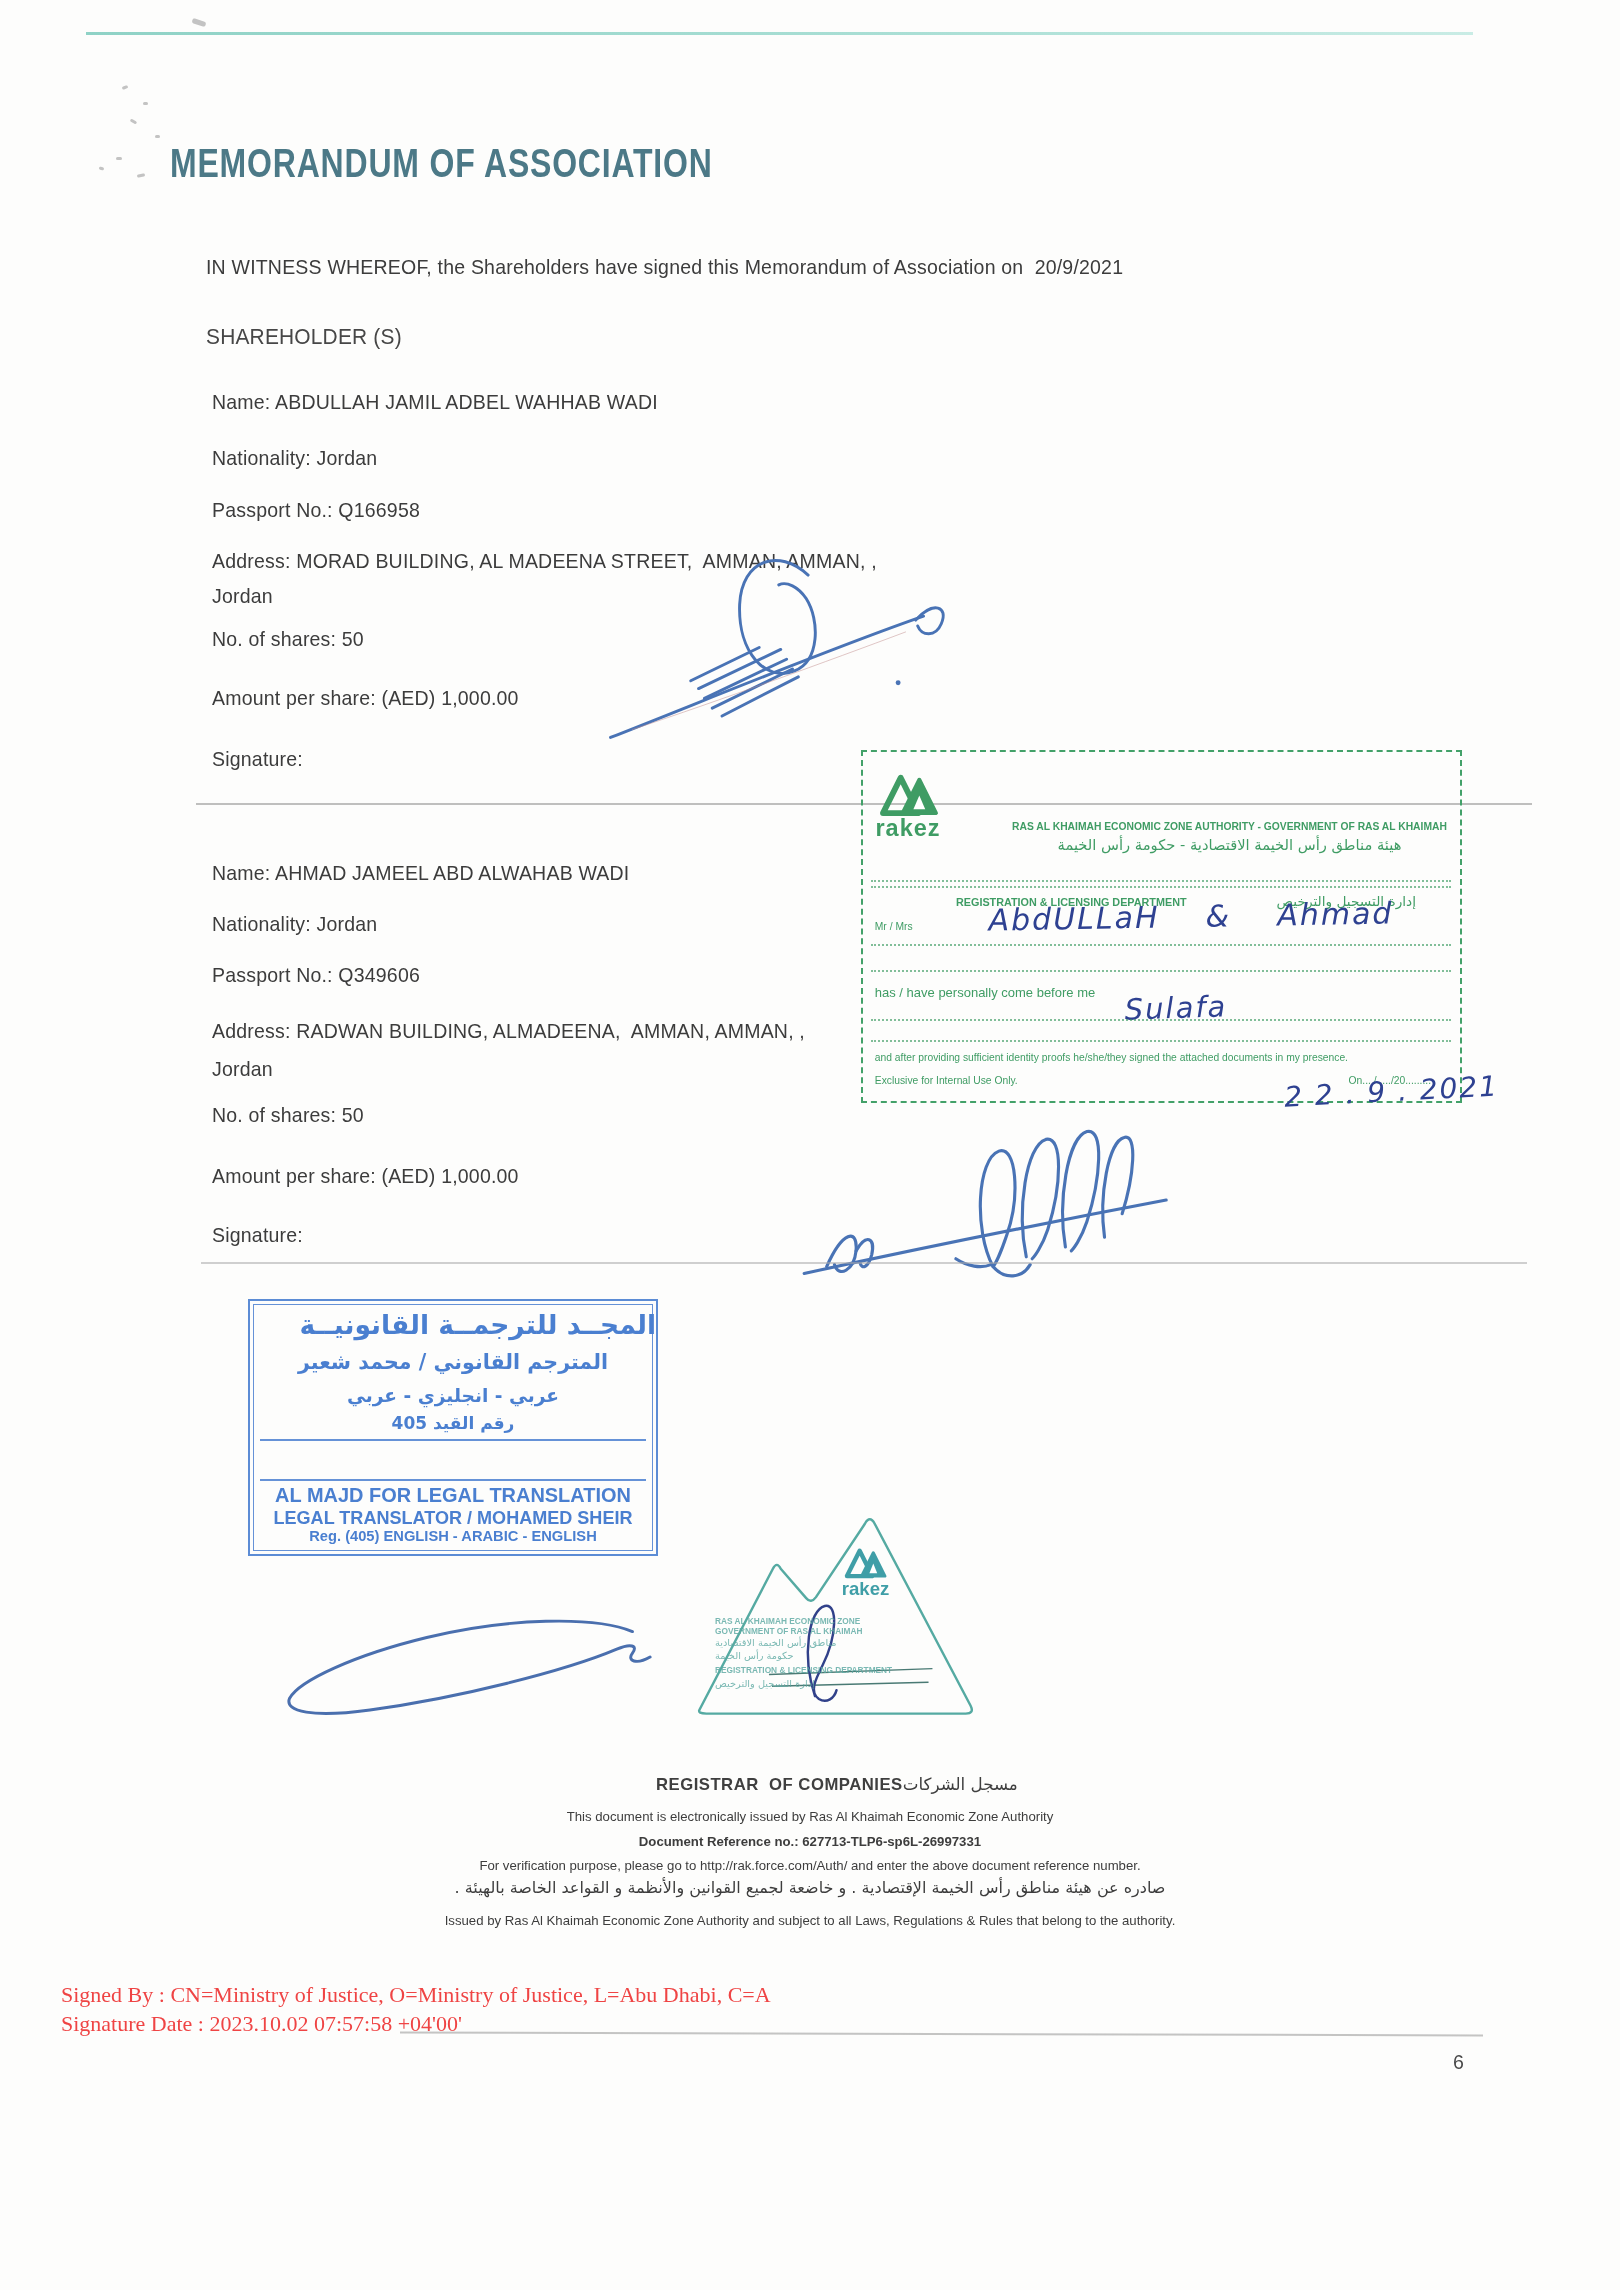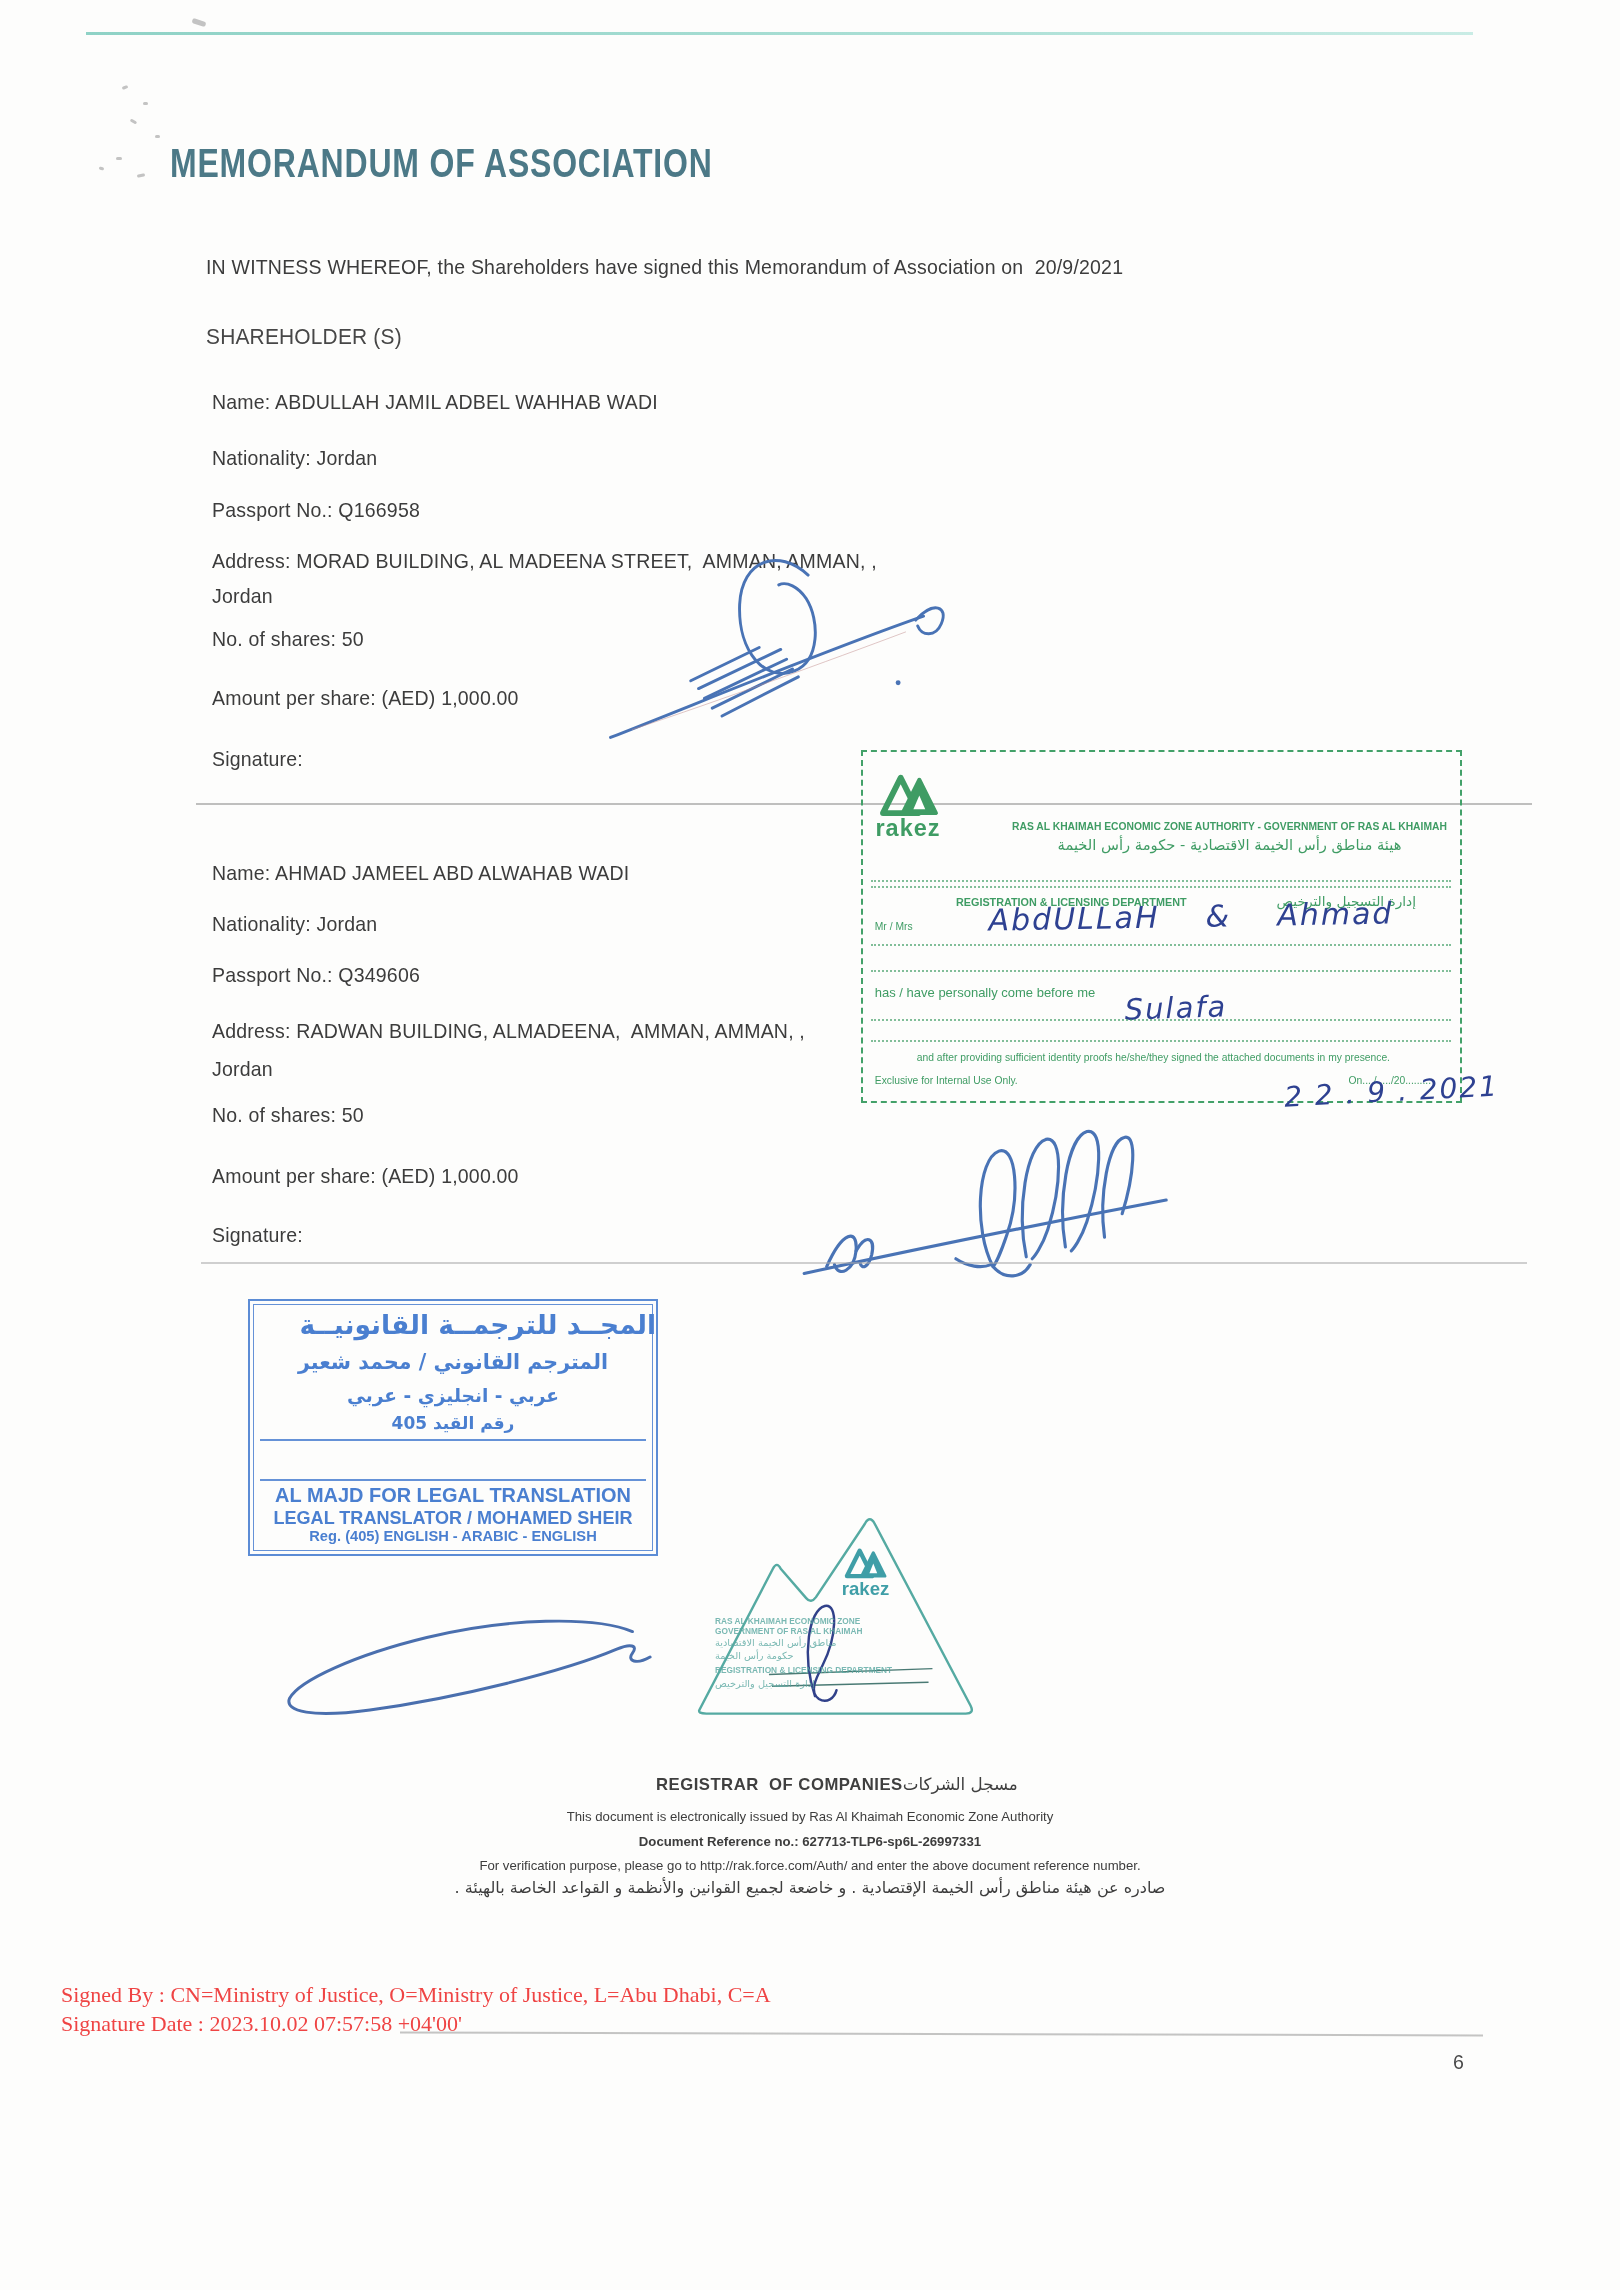--- a/index.html
+++ b/index.html
@@ -136,21 +136,21 @@
 
     <div class="gdot" style="top:192px;"></div>
     <div class="gdot" style="top:218px;"></div>
 
     <div class="gtext" style="left:11.8px;top:233px;font-size:13px;">has / have personally come before me</div>
     <div class="hand" style="left:225px;top:239px;width:176px;text-align:center;font-size:29px;transform:rotate(-2deg);">Sulafa</div>
 
     <div class="gdot" style="top:267px;"></div>
     <div class="gdot" style="top:288px;"></div>
 
-    <div class="gtext" style="left:11.8px;top:300px;font-size:10.3px;margin-left:42px;">and after providing sufficient identity proofs he/she/they signed the attached documents in my presence.</div>
+    <div class="gtext" style="left:11.8px;top:300px;font-size:10.3px;">and after providing sufficient identity proofs he/she/they signed the attached documents in my presence.</div>
     <div class="gtext" style="left:11.8px;top:323px;font-size:10.3px;text-align:center;">Exclusive for Internal Use Only.</div>
     <div class="gtext" style="right:29px;top:323px;font-size:10.3px;">On..../...../20.........</div>
     <div class="hand" style="left:421px;top:321px;width:294px;font-size:28px;transform:rotate(-3deg);">2 2 . 9 . 2021</div>
   </div>
 
   <div id="blue-stamp">
     <div class="inner"></div>
     <div class="btext bar-ar ar" style="top:7.8px;font-size:26.5px;text-align:right;">المجــد للترجمــة القانونيــة</div>
     <div class="btext bar-ar ar" style="top:49px;font-size:20.6px;">المترجم القانوني / محمد شعير</div>
     <div class="btext bar-ar ar" style="top:84px;font-size:18.6px;">عربي - انجليزي - عربي</div>
@@ -191,20 +191,21 @@
   </div>
 
   <div class="abs" style="left:627px;top:1756px;width:402px;text-align:center;white-space:pre;color:#3f3f3f;">
     <span style="font-size:16.7px;font-weight:bold;letter-spacing:0.5px;">REGISTRAR  OF COMPANIES</span><span class="ar" style="font-size:16.7px;">مسجل الشركات</span>
   </div>
 
   <div class="footer-line" style="top:1809px;font-size:13.2px;">This document is electronically issued by Ras Al Khaimah Economic Zone Authority</div>
   <div class="footer-line" style="top:1834px;font-size:13.2px;font-weight:bold;">Document Reference no.: 627713-TLP6-sp6L-26997331</div>
   <div class="footer-line" style="top:1858px;font-size:13.2px;">For verification purpose, please go to http://rak.force.com/Auth/ and enter the above document reference number.</div>
   <div class="footer-line ar" style="top:1878px;font-size:16px;">صادره عن هيئة مناطق رأس الخيمة الإقتصادية . و خاضعة لجميع القوانين والأنظمة و القواعد الخاصة بالهيئة .</div>
+  <div class="footer-line" style="top:1913px;font-size:13.2px;">Issued by Ras Al Khaimah Economic Zone Authority and subject to all Laws, Regulations &amp; Rules that belong to the authority.</div>
 
   <div class="serifline" style="left:61px;top:1982px;font-size:22px;">Signed By : CN=Ministry of Justice, O=Ministry of Justice, L=Abu Dhabi, C=A</div>
   <div class="serifline" style="left:61px;top:2011px;font-size:22px;">Signature Date : 2023.10.02 07:57:58 +04'00'</div>
   <div class="divider" style="left:400px;top:2033px;width:1083px;height:1.5px;background:#b0b0b0;transform:rotate(0.15deg);"></div>
 
   <div class="abs" style="left:1453px;top:2051px;font-size:19.6px;color:#4a4a4a;">6</div>
 
 </div>
 
 

